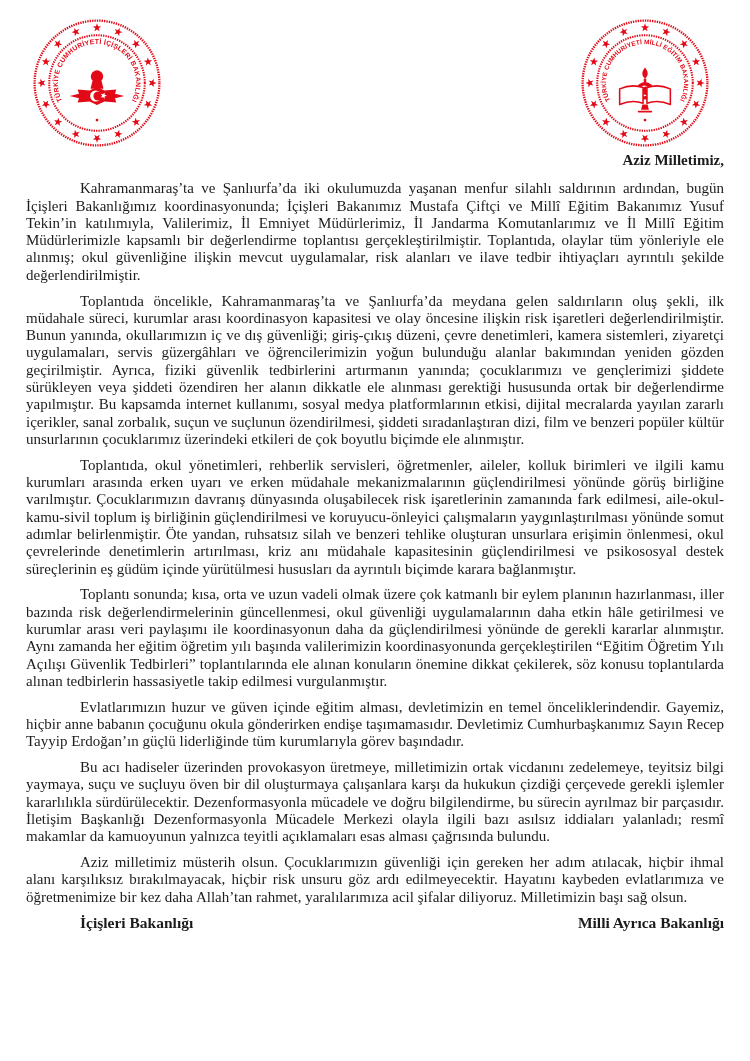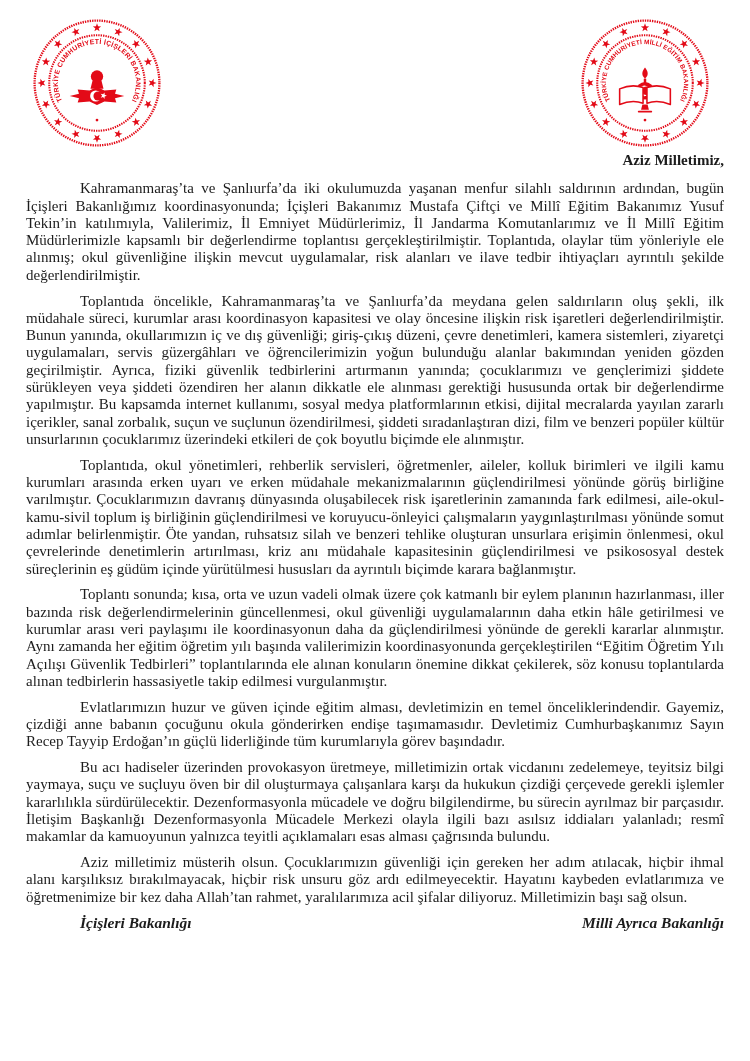--- a/index.html
+++ b/index.html
@@ -44,21 +44,20 @@
     text-align:left;
   }
   .signature-row{
     display:flex;
     justify-content:space-between;
     align-items:baseline;
     padding-left:54px;
     margin-top:3px;
     font-weight:bold;
     font-size:15.5px;
-    font-style:italic;
   }
 </style>
 </head>
 <body>
 
 <div class="page">
 
   <div class="seal left">
     <svg viewBox="0 0 200 200">
       <defs>
@@ -230,21 +229,21 @@
     </svg>
   </div>
 
   <div class="content">
     <p class="salutation">Aziz Milletimiz,</p>
 
     <p class="body-par">Kahramanmaraş’ta ve Şanlıurfa’da iki okulumuzda yaşanan menfur silahlı saldırının ardından, bugün İçişleri Bakanlığımız koordinasyonunda; İçişleri Bakanımız Mustafa Çiftçi ve Millî Eğitim Bakanımız Yusuf Tekin’in katılımıyla, Valilerimiz, İl Emniyet Müdürlerimiz, İl Jandarma Komutanlarımız ve İl Millî Eğitim Müdürlerimizle kapsamlı bir değerlendirme toplantısı gerçekleştirilmiştir. Toplantıda, olaylar tüm yönleriyle ele alınmış; okul güvenliğine ilişkin mevcut uygulamalar, risk alanları ve ilave tedbir ihtiyaçları ayrıntılı şekilde değerlendirilmiştir.</p>
     <p class="body-par">Toplantıda öncelikle, Kahramanmaraş’ta ve Şanlıurfa’da meydana gelen saldırıların oluş şekli, ilk müdahale süreci, kurumlar arası koordinasyon kapasitesi ve olay öncesine ilişkin risk işaretleri değerlendirilmiştir. Bunun yanında, okullarımızın iç ve dış güvenliği; giriş-çıkış düzeni, çevre denetimleri, kamera sistemleri, ziyaretçi uygulamaları, servis güzergâhları ve öğrencilerimizin yoğun bulunduğu alanlar bakımından yeniden gözden geçirilmiştir. Ayrıca, fiziki güvenlik tedbirlerini artırmanın yanında; çocuklarımızı ve gençlerimizi şiddete sürükleyen veya şiddeti özendiren her alanın dikkatle ele alınması gerektiği hususunda ortak bir değerlendirme yapılmıştır. Bu kapsamda internet kullanımı, sosyal medya platformlarının etkisi, dijital mecralarda yayılan zararlı içerikler, sanal zorbalık, suçun ve suçlunun özendirilmesi, şiddeti sıradanlaştıran dizi, film ve benzeri popüler kültür unsurlarının çocuklarımız üzerindeki etkileri de çok boyutlu biçimde ele alınmıştır.</p>
     <p class="body-par">Toplantıda, okul yönetimleri, rehberlik servisleri, öğretmenler, aileler, kolluk birimleri ve ilgili kamu kurumları arasında erken uyarı ve erken müdahale mekanizmalarının güçlendirilmesi yönünde görüş birliğine varılmıştır. Çocuklarımızın davranış dünyasında oluşabilecek risk işaretlerinin zamanında fark edilmesi, aile-okul-kamu-sivil toplum iş birliğinin güçlendirilmesi ve koruyucu-önleyici çalışmaların yaygınlaştırılması yönünde somut adımlar belirlenmiştir. Öte yandan, ruhsatsız silah ve benzeri tehlike oluşturan unsurlara erişimin önlenmesi, okul çevrelerinde denetimlerin artırılması, kriz anı müdahale kapasitesinin güçlendirilmesi ve psikososyal destek süreçlerinin eş güdüm içinde yürütülmesi hususları da ayrıntılı biçimde karara bağlanmıştır.</p>
     <p class="body-par">Toplantı sonunda; kısa, orta ve uzun vadeli olmak üzere çok katmanlı bir eylem planının hazırlanması, iller bazında risk değerlendirmelerinin güncellenmesi, okul güvenliği uygulamalarının daha etkin hâle getirilmesi ve kurumlar arası veri paylaşımı ile koordinasyonun daha da güçlendirilmesi yönünde de gerekli kararlar alınmıştır. Aynı zamanda her eğitim öğretim yılı başında valilerimizin koordinasyonunda gerçekleştirilen “Eğitim Öğretim Yılı Açılışı Güvenlik Tedbirleri” toplantılarında ele alınan konuların önemine dikkat çekilerek, söz konusu toplantılarda alınan tedbirlerin hassasiyetle takip edilmesi vurgulanmıştır.</p>
-    <p class="body-par">Evlatlarımızın huzur ve güven içinde eğitim alması, devletimizin en temel önceliklerindendir. Gayemiz, çizdiği anne babanın çocuğunu okula gönderirken endişe taşımamasıdır. Devletimiz Cumhurbaşkanımız Sayın Recep Tayyip Erdoğan’ın güçlü liderliğinde tüm kurumlarıyla görev başındadır.</p>
+    <p class="body-par">Evlatlarımızın huzur ve güven içinde eğitim alması, devletimizin en temel önceliklerindendir. Gayemiz, hiçbir anne babanın çocuğunu okula gönderirken endişe taşımamasıdır. Devletimiz Cumhurbaşkanımız Sayın Recep Tayyip Erdoğan’ın güçlü liderliğinde tüm kurumlarıyla görev başındadır.</p>
     <p class="body-par">Bu acı hadiseler üzerinden provokasyon üretmeye, milletimizin ortak vicdanını zedelemeye, teyitsiz bilgi yaymaya, suçu ve suçluyu öven bir dil oluşturmaya çalışanlara karşı da hukukun çizdiği çerçevede gerekli işlemler kararlılıkla sürdürülecektir. Dezenformasyonla mücadele ve doğru bilgilendirme, bu sürecin ayrılmaz bir parçasıdır. İletişim Başkanlığı Dezenformasyonla Mücadele Merkezi olayla ilgili bazı asılsız iddiaları yalanladı; resmî makamlar da kamuoyunun yalnızca teyitli açıklamaları esas alması çağrısında bulundu.</p>
     <p class="body-par">Aziz milletimiz müsterih olsun. Çocuklarımızın güvenliği için gereken her adım atılacak, hiçbir ihmal alanı karşılıksız bırakılmayacak, hiçbir risk unsuru göz ardı edilmeyecektir. Hayatını kaybeden evlatlarımıza ve öğretmenimize bir kez daha Allah’tan rahmet, yaralılarımıza acil şifalar diliyoruz. Milletimizin başı sağ olsun.</p>
 
 
     <div class="signature-row">
       <span>İçişleri Bakanlığı</span>
       <span>Milli Ayrıca Bakanlığı</span>
     </div>
   </div>
 

